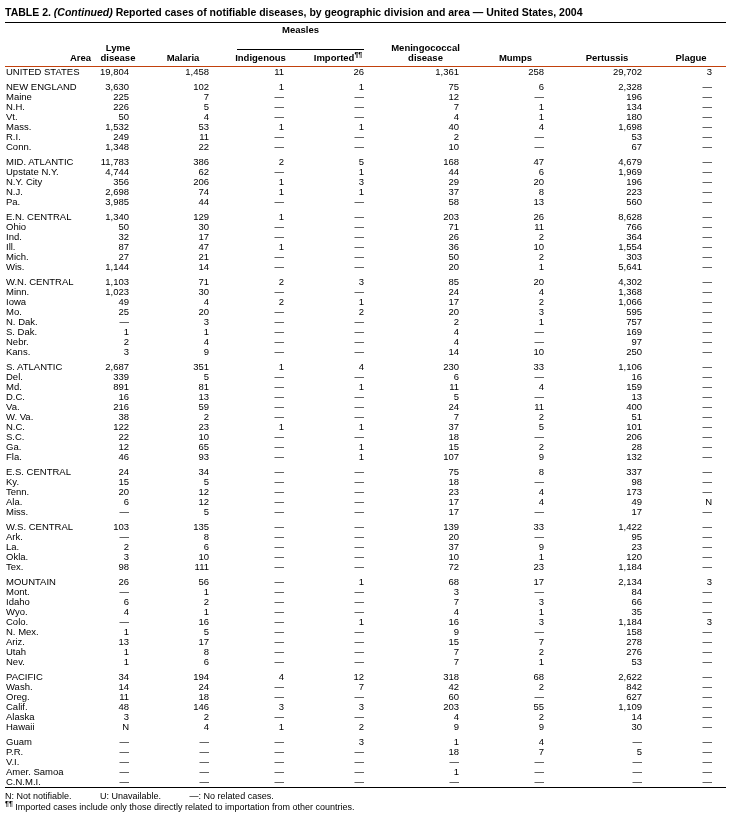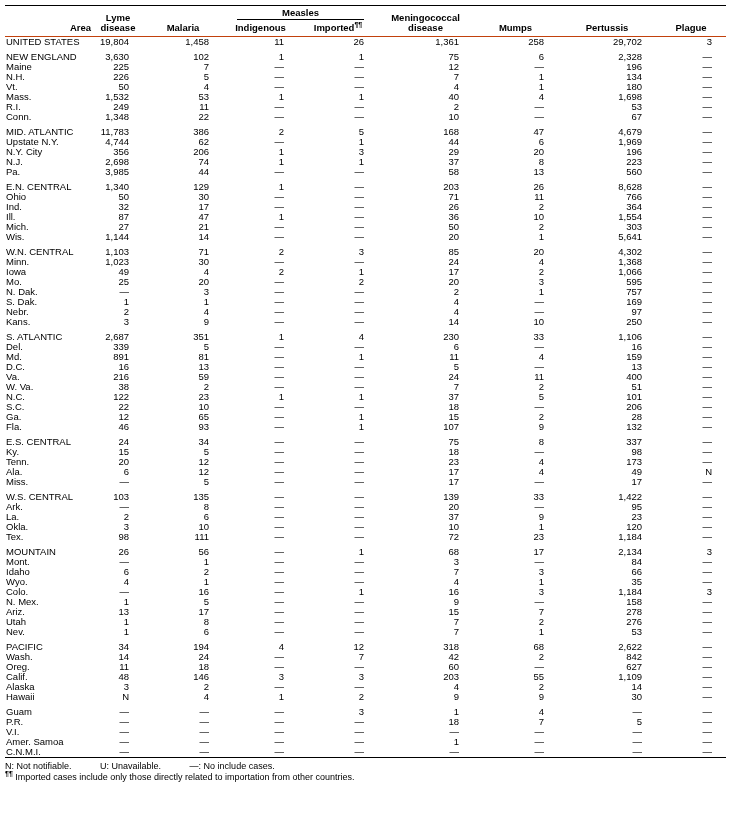--- a/index.html
+++ b/index.html
@@ -21,40 +21,45 @@
     border-bottom: 1px solid #000;
   }
   th {
     font-size: 9.5px; font-weight: bold; line-height: 1.08;
     vertical-align: bottom; text-align: center;
     padding: 3px 2px 2px 2px;
     border-bottom: 1px solid #c2410c;
   }
   th.area-h { text-align: right; padding-left: 1px; }
   th.measles-group { border-bottom: none; padding: 2px 14px 0 14px; }
-  .measles-label { border-bottom: 1px solid #000; padding-bottom: 1px; }
+  .measles-label { border-bottom: 1px solid #000; padding-bottom: 14px; }
 
   td {
     font-size: 9.5px; line-height: 10px;
     padding: 0; white-space: nowrap; overflow: hidden;
   }
   td.area { text-align: left; padding-left: 1px; }
   td.num  { text-align: right; padding-right: 14px; }
   tr.group-start td { padding-top: 5px; }
 
   sup { font-size: 7px; font-weight: bold; vertical-align: super; line-height: 0; }
 
   .footnotes { font-size: 9px; margin-top: 3px; line-height: 1.3; }
   .legend .item { margin-right: 26px; }
 </style>
 </head>
 <body>
 
 <div class="page">
 
+  <div class="title">
+    <span>TABLE 2.</span>
+    <span class="continued">(Continued)</span>
+    <span>Reported cases of notifiable diseases, by geographic division and area — United States, 2004</span>
+  </div>
 
   <table>
     <colgroup>
       <col style="width:88px">
       <col style="width:50px">
       <col style="width:80px">
       <col style="width:75px">
       <col style="width:80px">
       <col style="width:95px">
       <col style="width:85px">
@@ -817,21 +822,21 @@
           <td class="num">—</td>
           <td class="num">—</td>
         </tr>
       </tbody>
   </table>
 
   <div class="footnotes">
     <div class="legend">
       <span class="item">N: Not notifiable.</span>
       <span class="item">U: Unavailable.</span>
-      <span class="item">—: No include cases.</span>
+      <span class="item">—: No related cases.</span>
     </div>
     <div class="note">
       <sup>¶¶</sup>
       <span>Imported cases include only those directly related to importation from other countries.</span>
     </div>
   </div>
 
 </div>
 
 </body></html>

